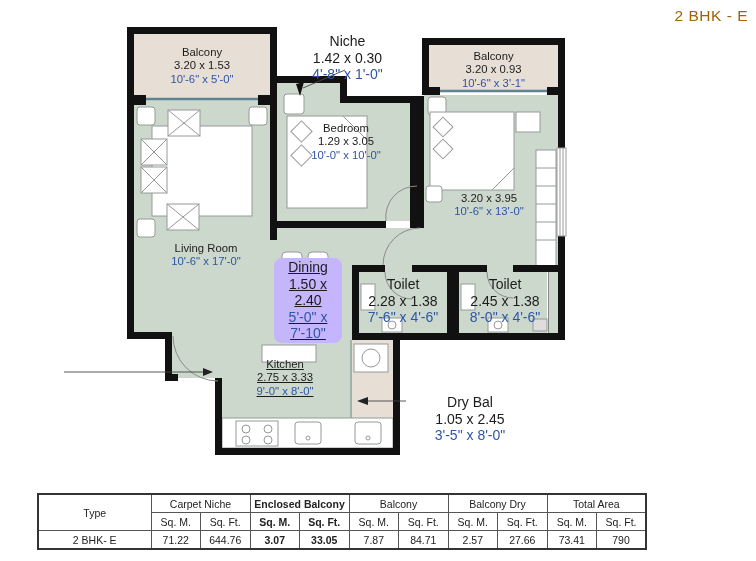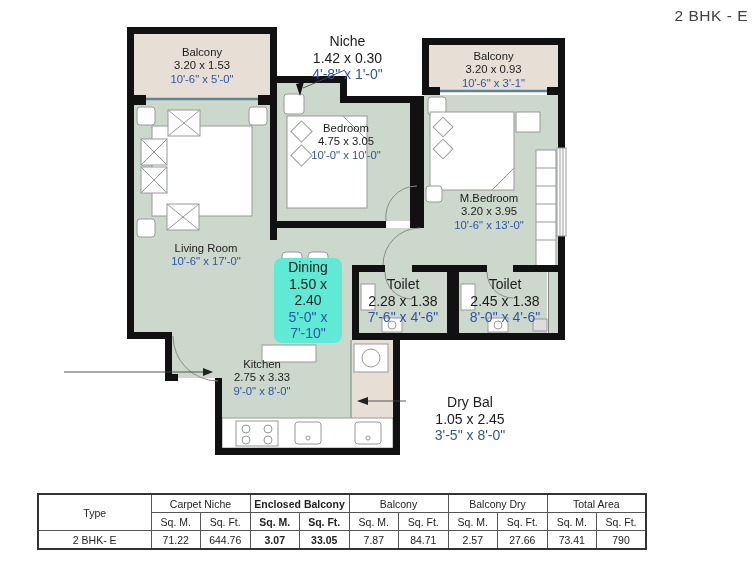--- a/index.html
+++ b/index.html
@@ -1,23 +1,23 @@
 <!DOCTYPE html>
 <html><head>
 <meta charset="utf-8">
 <style>
   html,body{margin:0;padding:0;background:#fff;}
   #stage{position:relative;width:756px;height:561px;background:#fff;overflow:hidden;
          font-family:"Liberation Sans",sans-serif;}
   #plan-svg{position:absolute;left:0;top:0;}
-  .title{position:absolute;top:7px;right:8px;font-size:15.5px;color:#404040;letter-spacing:.5px;}
+  .title{position:absolute;top:7px;right:8px;font-size:15.5px;color:#a16207;letter-spacing:.5px;}
   .rlabel{position:absolute;text-align:center;font-size:11.3px;line-height:1.18;color:#1c1c1c;}
   .rlabel .rimp{color:#2e55a5;}
   .rlabel.small{font-size:14px;}
-  .rlabel.boxed{background:#5eead4;border-radius:8px;padding:1px 2px;}
+  .rlabel.boxed{background:#c4b5fd;border-radius:8px;padding:1px 2px;text-decoration:underline;}
   table.areas{position:absolute;left:37px;top:493px;width:608px;border-collapse:collapse;
               table-layout:fixed;font-size:10.5px;color:#222;border:2px solid #333;padding-left:16px;}
   table.areas td{border:1px solid #555;text-align:center;vertical-align:middle;height:17px;padding:0;}
   table.areas .b{font-weight:bold;}
 </style>
 </head>
 <body>
 
 <div id="stage">
 
@@ -200,26 +200,25 @@
   </div>
 
   <div class="rlabel" style="left:429px;top:50px;width:129px;">
     <div class="rname">Balcony</div>
     <div class="rmet">3.20 x 0.93</div>
     <div class="rimp">10'-6" x 3'-1"</div>
   </div>
 
   <div class="rlabel" style="left:284px;top:122px;width:124px;">
     <div class="rname">Bedroom</div>
-    <div class="rmet">4.75 x 3.05</div>
+    <div class="rmet">1.29 x 3.05</div>
     <div class="rimp">10'-0" x 10'-0"</div>
   </div>
 
   <div class="rlabel" style="left:424px;top:192px;width:130px;">
-    <div class="rname">M.Bedroom</div>
     <div class="rmet">3.20 x 3.95</div>
     <div class="rimp">10'-6" x 13'-0"</div>
   </div>
 
   <div class="rlabel" style="left:139px;top:242px;width:134px;">
     <div class="rname">Living Room</div>
     <div class="rimp">10'-6" x 17'-0"</div>
   </div>
 
   <div class="rlabel small boxed" style="left:274px;top:258px;width:64px;">
@@ -234,21 +233,21 @@
     <div class="rimp">7'-6" x 4'-6"</div>
   </div>
 
   <div class="rlabel small" style="left:461px;top:276px;width:88px;">
     <div class="rname">Toilet</div>
     <div class="rmet">2.45 x 1.38</div>
     <div class="rimp">8'-0" x 4'-6"</div>
   </div>
 
 
-  <div class="rlabel" style="left:207px;top:358px;width:110px;">
+  <div class="rlabel" style="left:230px;top:358px;width:110px;text-decoration:underline;">
     <div class="rname">Kitchen</div>
     <div class="rmet">2.75 x 3.33</div>
     <div class="rimp">9'-0" x 8'-0"</div>
   </div>
 
   <div class="rlabel small" style="left:420px;top:381px;width:100px;margin-top:13px;">
     <div class="rname">Dry Bal</div>
     <div class="rmet">1.05 x 2.45</div>
     <div class="rimp">3'-5" x 8'-0"</div>
   </div>

